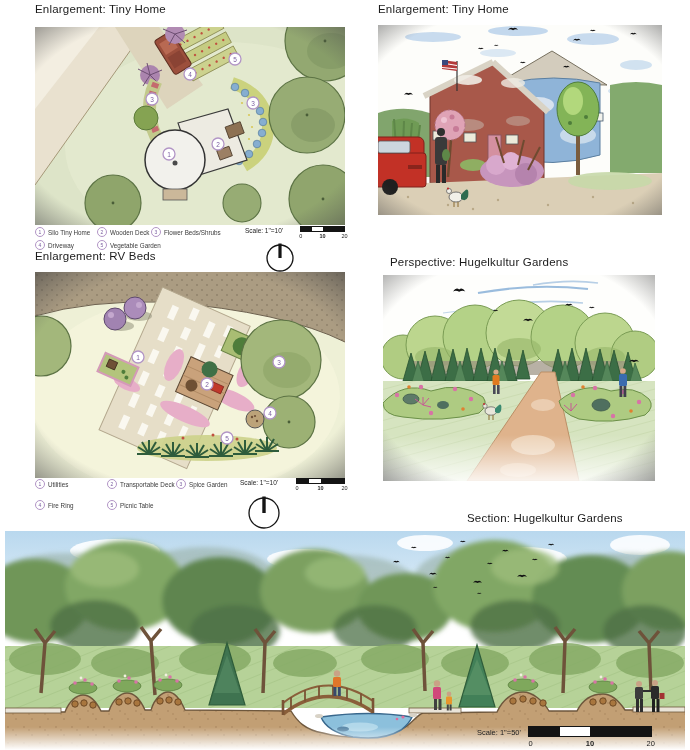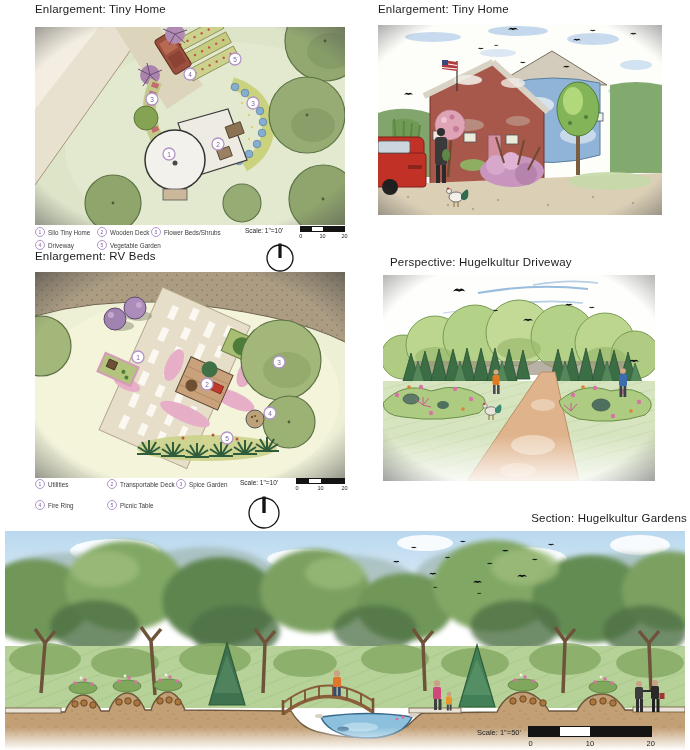--- a/index.html
+++ b/index.html
@@ -14,21 +14,21 @@
   .lmark{display:inline-flex;align-items:center;justify-content:center;flex:none;
     width:8px;height:8px;border:1px solid #b295c6;border-radius:50%;
     font-size:5px;color:#7b5fa0;background:#fff;line-height:1;}
   .llabel{font-size:6.3px;color:#3a3a3a;margin-left:3px;white-space:nowrap;}
   .scale-label{position:absolute;font-size:6.5px;color:#222;white-space:nowrap;}
   .scalebar{position:absolute;display:flex;border:1px solid #141414;background:#fff;box-sizing:border-box;}
   .scalebar .seg{height:100%;}
   .seg.b{background:#141414;} .seg.w{background:#ffffff;}
   .ticks{position:absolute;font-size:5.5px;color:#222;height:8px;}
   .ticks span{position:absolute;transform:translateX(-50%);}
-  .ticks .t0{left:2%;} .ticks .t1{left:50%;} .ticks .t2{left:99%;}
+  .ticks .t0{left:2%;} .ticks .t1{left:50%;font-weight:bold;} .ticks .t2{left:99%;}
   .ticks-lg{font-size:7.5px;}
   .scale-label-lg{font-size:7.5px;}
   svg text{font-family:"Liberation Sans",sans-serif;}
   .mk{fill:#ffffff;stroke:#b295c6;stroke-width:1.3;}
   .mkt{font-size:6.5px;fill:#7b5fa0;text-anchor:middle;}
   .northarrow{position:absolute;}
 </style>
 </head>
 <body>
 
@@ -566,21 +566,21 @@
 <div class="ticks" style="left:296px;top:485px;width:49px">
   <span class="t0">0</span>
   <span class="t1">10</span>
   <span class="t2">20</span>
 </div>
 <svg class="northarrow" style="left:245px;top:494px" width="38" height="38" viewBox="0 0 38 38">
   <circle cx="19" cy="19" r="15" fill="#fff" stroke="#141414" stroke-width="1.3"></circle>
   <line x1="19" y1="2.5" x2="19" y2="19" stroke="#141414" stroke-width="3.4"></line>
 </svg>
 
-<div class="panel-title" style="left:390px;top:256px">Perspective: Hugelkultur Driveway</div>
+<div class="panel-title" style="left:390px;top:256px">Perspective: Hugelkultur Gardens</div>
 
 <div class="drawing" style="left:383px;top:275px;width:272px;height:206px">
 <svg width="272" height="206" viewBox="0 0 272 206">
   <defs>
     <radialGradient id="vigD" cx="50%" cy="48%" r="72%">
       <stop offset="0%" stop-color="#555" stop-opacity="0"></stop>
       <stop offset="78%" stop-color="#555" stop-opacity="0"></stop>
       <stop offset="100%" stop-color="#4a4a4a" stop-opacity="0.5"></stop>
     </radialGradient>
     <linearGradient id="fadeD" x1="0" y1="0" x2="0" y2="1">
@@ -726,21 +726,21 @@
     <use href="#birdD" transform="translate(182,29) scale(0.7)"></use>
     <use href="#birdD" transform="translate(206,32) scale(0.5)"></use>
     <use href="#birdD" transform="translate(246,85) scale(0.9)"></use>
     <use href="#birdD" transform="translate(110,35) scale(0.45)"></use>
   </g>
   <rect x="0" y="160" width="272" height="46" fill="url(#fadeD)"></rect>
   <rect width="272" height="206" fill="url(#vigD)"></rect>
 </svg>
 </div>
 
-<div class="panel-title" style="left:467px;top:512px;width:220px;text-align:right">Section: Hugelkultur Gardens</div>
+<div class="panel-title" style="left:467px;top:512px;width:220px;text-align:left">Section: Hugelkultur Gardens</div>
 
 <div class="drawing" style="left:5px;top:531px;width:680px;height:219px">
 <svg width="680" height="219" viewBox="0 0 680 219">
   <defs>
     <linearGradient id="skyE" x1="0" y1="0" x2="0" y2="1">
       <stop offset="0%" stop-color="#b9d8ee"></stop>
           <stop offset="100%" stop-color="#e6f2fa"></stop>
     </linearGradient>
     <linearGradient id="fadeE" x1="0" y1="0" x2="0" y2="1">
       <stop offset="0%" stop-color="#ffffff" stop-opacity="0"></stop>

